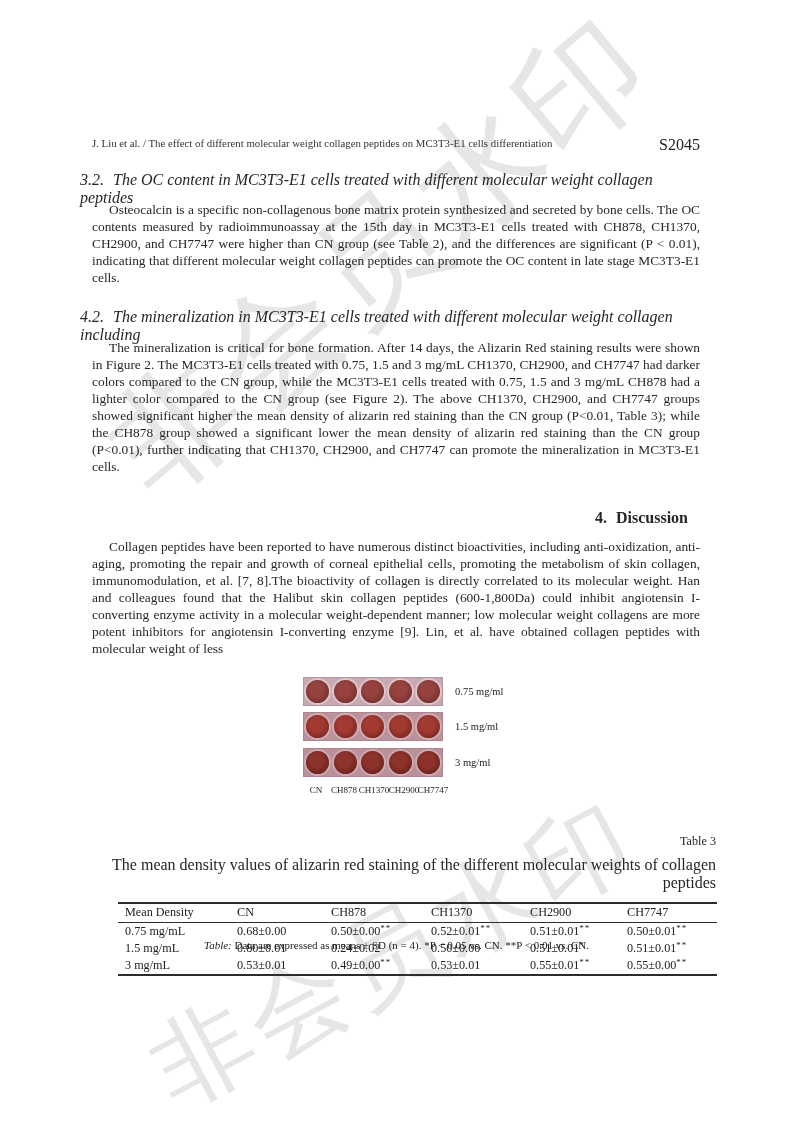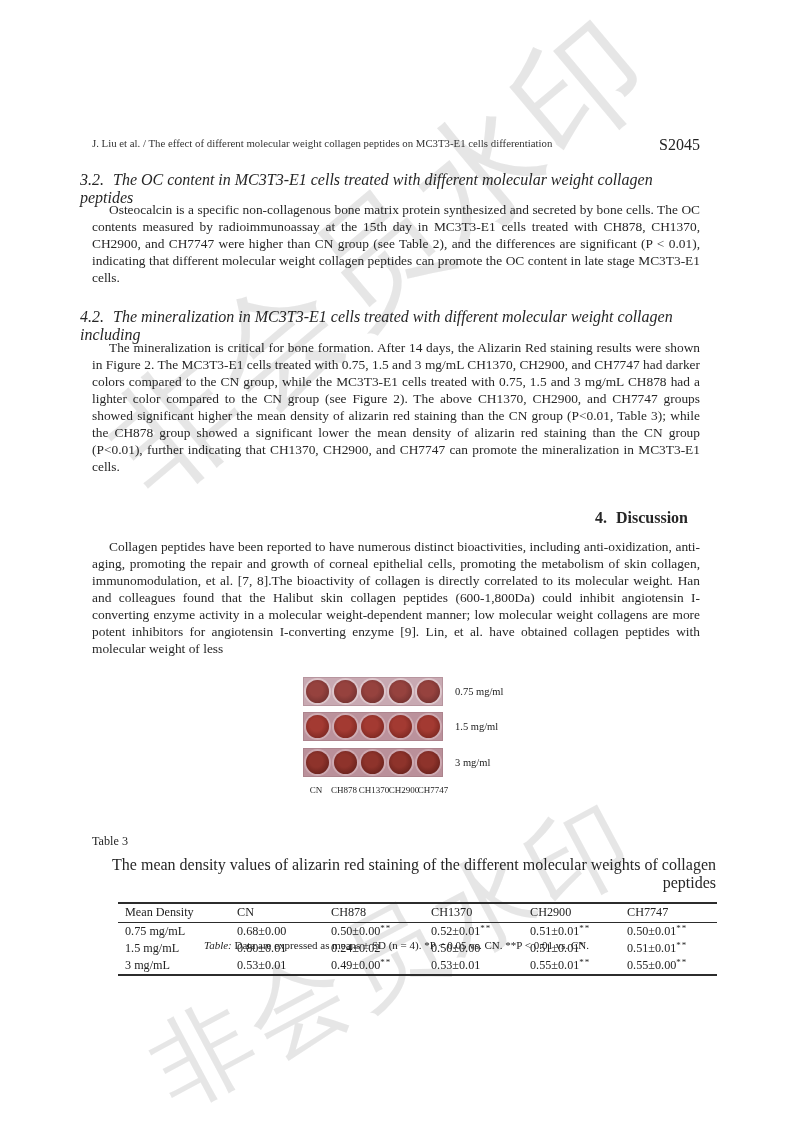--- a/index.html
+++ b/index.html
@@ -55,21 +55,21 @@
   .group-label{
     position:absolute;top:785px;transform:translateX(-50%);
     font-size:9px;color:#222;white-space:nowrap;
   }
   .fig-caption{
     position:absolute;left:92px;top:808px;width:608px;text-align:center;
     font-size:11.5px;color:#222;
   }
 
   
-  .table-label{position:absolute;left:92px;top:834px;width:608px;text-align:left;font-size:12.2px;}
+  .table-label{position:absolute;left:108px;top:834px;width:608px;text-align:right;font-size:12.2px;}
   .table-title{position:absolute;left:108px;top:856px;width:608px;text-align:right;font-size:16px;}
   table.results{
     position:absolute;left:118px;top:902px;width:557px;
     border-collapse:collapse;table-layout:fixed;
     font-size:12.2px;color:#222;
     border-top:2px solid #2c2c2c;border-bottom:2px solid #2c2c2c;
   }
   table.results thead th{
     font-weight:normal;text-align:left;padding:1px 0 2px 7px;
     border-bottom:1px solid #2c2c2c;height:14px;

